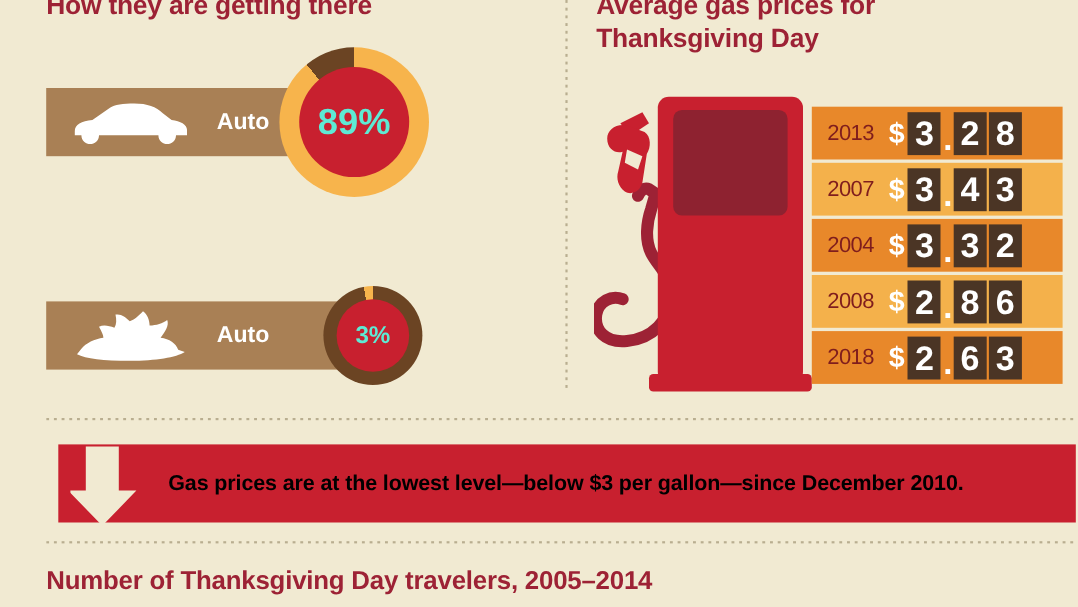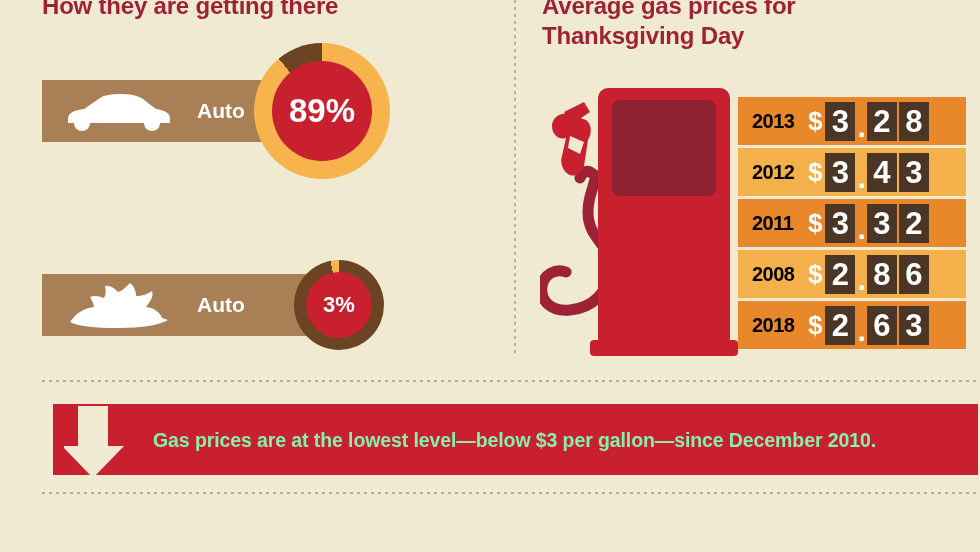--- a/index.html
+++ b/index.html
@@ -53,36 +53,36 @@
     color: #ffffff; font-size: 21px; font-weight: bold;
   }
   .mode-icon { position: absolute; color: #fff; }
 
   
   .donut { position: absolute; border-radius: 50%; }
   .donut-inner {
     position: absolute; border-radius: 50%;
     background: #c8202f;
     display: flex; align-items: center; justify-content: center;
-    color: #ffffff; font-weight: bold;
+    color: #5eead4; font-weight: bold;
   }
 
   
   #pump { position: absolute; left: 520px; top: 78px; width: 220px; height: 282px; }
 
   
   #price-list { position: absolute; left: 718px; top: 97px; width: 228px; }
   .price-row {
     position: relative; height: 48px; margin-bottom: 3px;
     display: flex; align-items: center;
   }
   .price-row.odd  { background: #e8882a; }
   .price-row.even { background: #f4b14b; }
   .price-year {
-    color: #000000; font-size: 20px; font-weight: bold;
+    color: #7f1d1d; font-size: 20px; font-weight: normal;
     margin-left: 14px; width: 56px; letter-spacing: -0.5px;
   }
   .price-dollar { color: #ffffff; font-size: 26px; font-weight: bold; margin-right: 3px; }
   .digit-group { display: flex; align-items: center; }
   .digit {
     background: #4b3525; color: #ffffff;
     font-size: 31px; font-weight: bold; line-height: 1;
     width: 30px; height: 39px;
     display: flex; align-items: center; justify-content: center;
     margin-right: 2px;
@@ -91,21 +91,21 @@
              position: relative; top: 6px; }
 
   
   #banner {
     position: absolute; left: 33px; top: 404px; width: 925px; height: 71px;
     background: #c8202f;
   }
   #banner-arrow { position: absolute; left: 11px; top: -4px; width: 68px; height: 80px; }
   #banner-text {
     position: absolute; left: 100px; top: 50%; transform: translateY(-50%);
-    color: #86efac; font-size: 19.5px; font-weight: bold; letter-spacing: -0.1px;
+    color: #000000; font-size: 19.5px; font-weight: bold; letter-spacing: -0.1px;
     white-space: nowrap;
   }
 </style>
 </head>
 <body>
 
 <div id="stage">
 
   <div class="section-title" id="title-left">How they are getting there</div>
 
@@ -188,32 +188,32 @@
       <span class="price-dollar">$</span>
       <span class="digit-group">
         <span class="digit">3</span>
         <span class="dot-sep">.</span>
         <span class="digit">2</span>
         <span class="digit">8</span>
       </span>
     </div>
 
     <div class="price-row even">
-      <span class="price-year">2012</span>
+      <span class="price-year">2007</span>
       <span class="price-dollar">$</span>
       <span class="digit-group">
         <span class="digit">3</span>
         <span class="dot-sep">.</span>
         <span class="digit">4</span>
         <span class="digit">3</span>
       </span>
     </div>
 
     <div class="price-row odd">
-      <span class="price-year">2011</span>
+      <span class="price-year">2004</span>
       <span class="price-dollar">$</span>
       <span class="digit-group">
         <span class="digit">3</span>
         <span class="dot-sep">.</span>
         <span class="digit">3</span>
         <span class="digit">2</span>
       </span>
     </div>
 
     <div class="price-row even">
@@ -242,14 +242,15 @@
 
   <div id="banner">
     <span id="banner-arrow">
       <svg width="68" height="80" viewBox="0 0 68 80" fill="#f1ead2">
         <path d="M14 6 L44 6 L44 46 L60 46 L29 78 L-2 46 L14 46 Z"></path>
       </svg>
     </span>
     <span id="banner-text">Gas prices are at the lowest level—below $3 per gallon—since December 2010.</span>
   </div>
 
+  <div class="section-title" id="title-bottom">Number of Thanksgiving Day travelers, 2005–2014</div>
 
 </div>
 
 </body></html>

